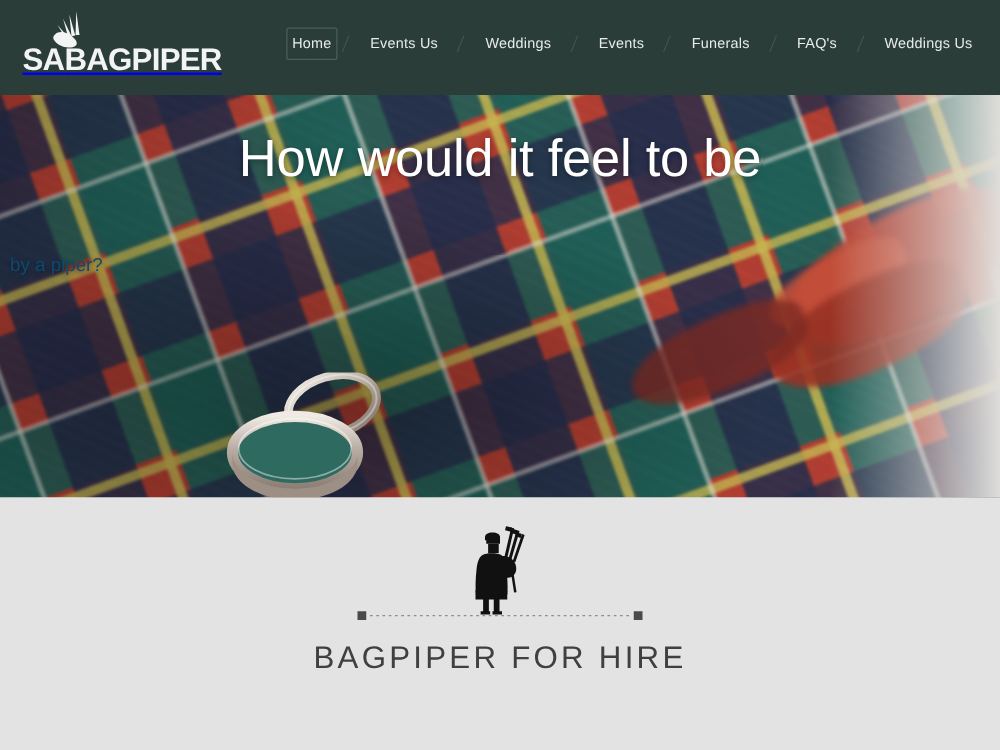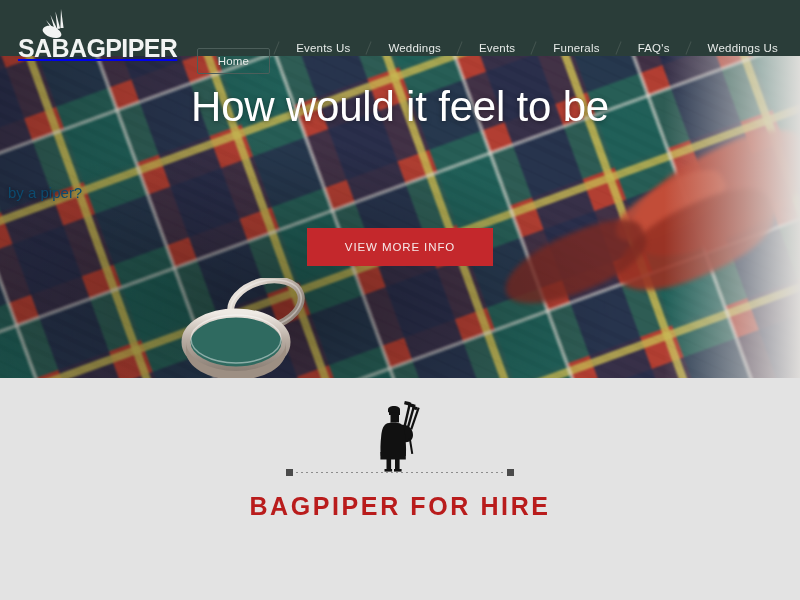--- a/index.html
+++ b/index.html
@@ -4,21 +4,21 @@
 <style>
   * { margin:0; padding:0; box-sizing:border-box; }
   html, body {
     width:800px; height:600px; overflow:hidden;
     font-family:"Liberation Sans", sans-serif;
     background:#e3e3e3;
   }
 
   
   .site-header{
-    position:relative; width:800px; height:56px;
+    position:relative; width:800px; height:76px;
     background:#2a3d39;
     display:flex; align-items:center; z-index:20;
   }
   .brand{
     position:absolute; left:18px; top:10px;
     display:flex; flex-direction:column; align-items:flex-start;
     line-height:1;
   }
   .brand-mark{ position:absolute; left:20px; top:-4px; width:46px; height:34px; }
   .brand-text{
@@ -31,21 +31,21 @@
   .main-nav{
     position:absolute; right:10px; top:22px;
     display:flex; align-items:center;
   }
   .nav-item{
     color:#e7ebe9; font-size:11.5px; letter-spacing:.2px;
     padding:7px 12px; white-space:nowrap; text-decoration:none;
     display:inline-block;
   }
   .nav-item.is-active{
-    border:1px solid #4c5e5a; border-radius:2px; padding:6px 20px;margin-top:26px;
+    border:1px solid #4c5e5a; border-radius:2px; padding:6px 4px;
   }
   .nav-sep{
     width:14px; height:16px; position:relative; display:inline-block;
   }
   .nav-sep::before{
     content:""; position:absolute; left:6px; top:1px;
     width:1px; height:14px; background:#43544f;
     transform:rotate(22deg);
   }
 
@@ -174,21 +174,21 @@
     background-size:5px 1px;
   }
   .divider-cap{
     position:absolute; top:1px; width:7px; height:7px; background:#4a4a4a;
   }
   .divider-cap.left{ left:0; }
   .divider-cap.right{ right:0; }
 
   .feature-title{
     margin-top:14px; text-align:center;
-    color:#b91c1c; font-size:25px; font-weight:700;
+    color:#404040; font-size:25px; font-weight:400;
     letter-spacing:2.6px;
   }
 </style>
 </head>
 <body>
 
 <header class="site-header">
 
   <a class="brand" href="#">
     <span class="brand-mark">
@@ -259,21 +259,20 @@
       <path d="M8 64 a50 29 0 0 0 100 0 l0 9 a50 29 0 0 1 -100 0 Z" fill="#9d8f83"></path>
       <ellipse cx="58" cy="61" rx="45" ry="24" fill="none" stroke="rgba(255,255,255,.45)" stroke-width="1.4"></ellipse>
     </svg>
   </div>
 
   <div class="hero-copy">
     <h1 class="hero-heading">
       <span>How would it feel to be</span><br>
     </h1>
     <div class="hero-tail">by a piper?</div>
-    <button class="hero-cta">VIEW MORE INFO</button>
   </div>
 </section>
 
 <section class="feature">
 
   <div class="feature-emblem">
 
     <span class="piper-icon">
       <svg width="64" height="72" viewBox="0 0 64 72">
         <g fill="#111111">

